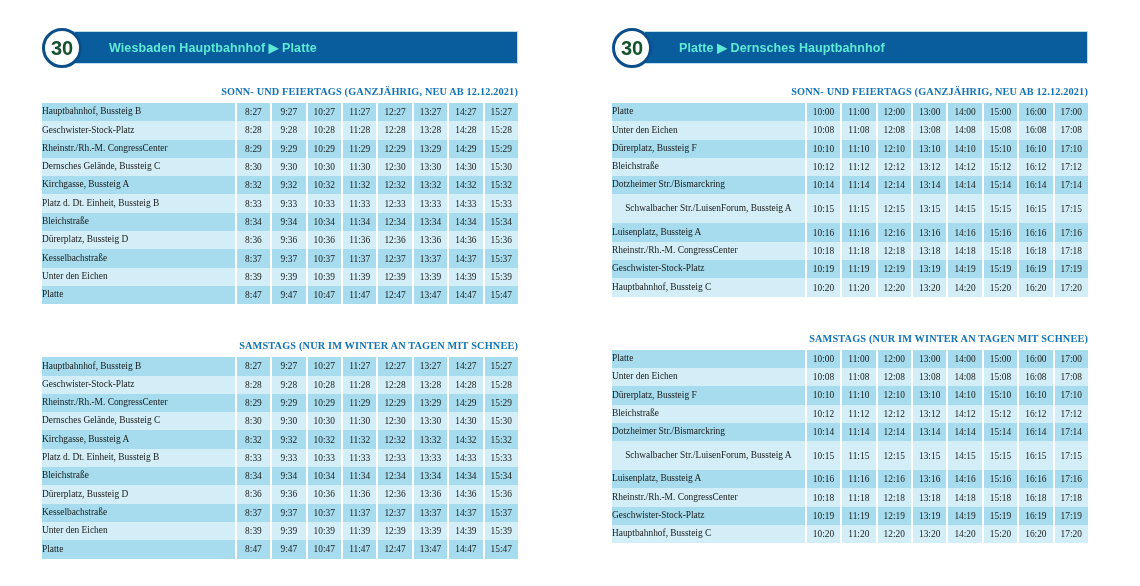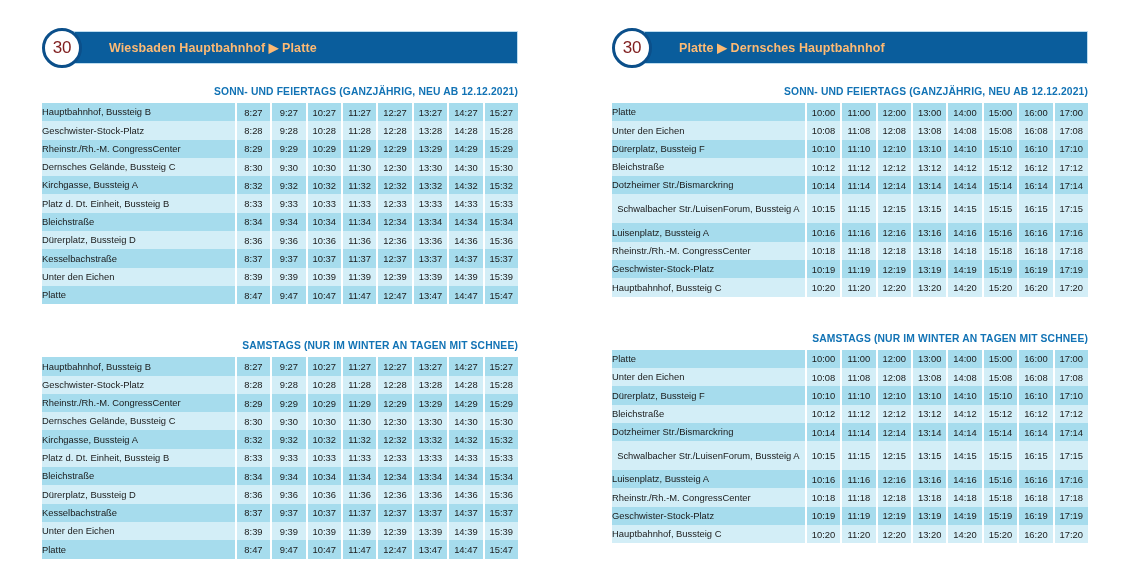--- a/index.html
+++ b/index.html
@@ -56,21 +56,21 @@
     position: absolute;
     left: 24px;
     top: 3px;
     width: 48px;
     height: 33px;
     background: #c3dcee;
     border-radius: 0 4px 4px 0;
   }
 
   .route-title {
-    color: #fdba74;
+    color: #5eead4;
     font-size: 12.5px;
     font-weight: bold;
     letter-spacing: 0.1px;
     white-space: nowrap;
     position: relative;
     z-index: 3;
   }
 
   .route-badge {
     position: absolute;
@@ -81,38 +81,38 @@
     border-radius: 50%;
     background: #ffffff;
     border: 3px solid #0b4f8a;
     display: flex;
     align-items: center;
     justify-content: center;
     z-index: 4;
   }
 
   .route-badge span {
-    color: #7f1d1d;
-    font-size: 17px;
-    font-weight: normal;
+    color: #14532d;
+    font-size: 20px;
+    font-weight: bold;
     letter-spacing: -0.2px;
   }
 
   
   .section-heading {
     text-align: right;
     color: #1273b5;
     font-size: 10.3px;
     font-weight: bold;
     letter-spacing: 0.15px;
     margin-bottom: 6px;
     white-space: nowrap;
   }
 
-  .section-block { margin-bottom: 16px; }
+  .section-block { margin-bottom: 16px; font-family: Liberation Serif, serif; }
   .section-block.second { margin-top: 36px; }
 
   
   table.timetable {
     width: 100%;
     border-collapse: separate;
     border-spacing: 0;
     table-layout: fixed;
   }
 

